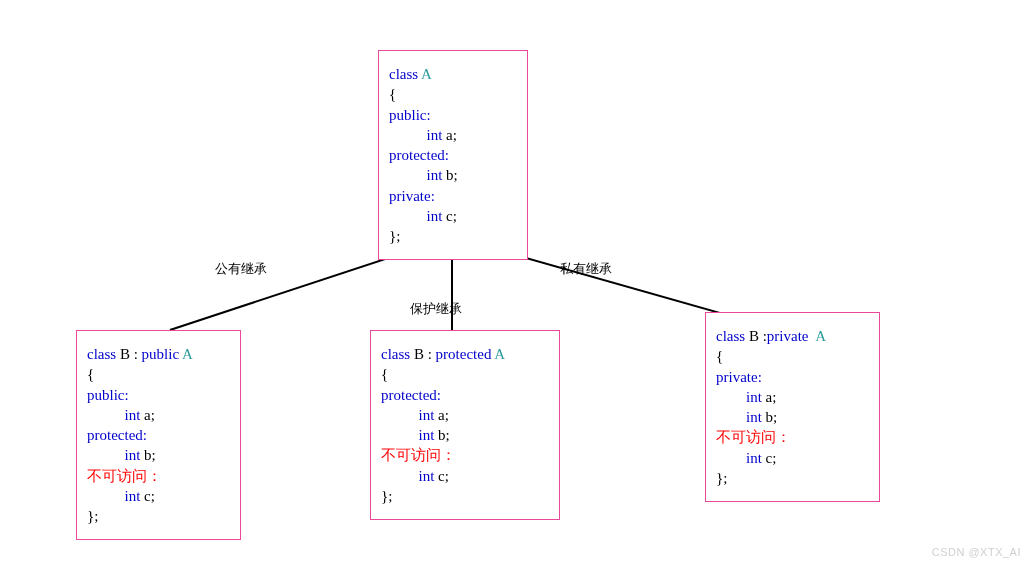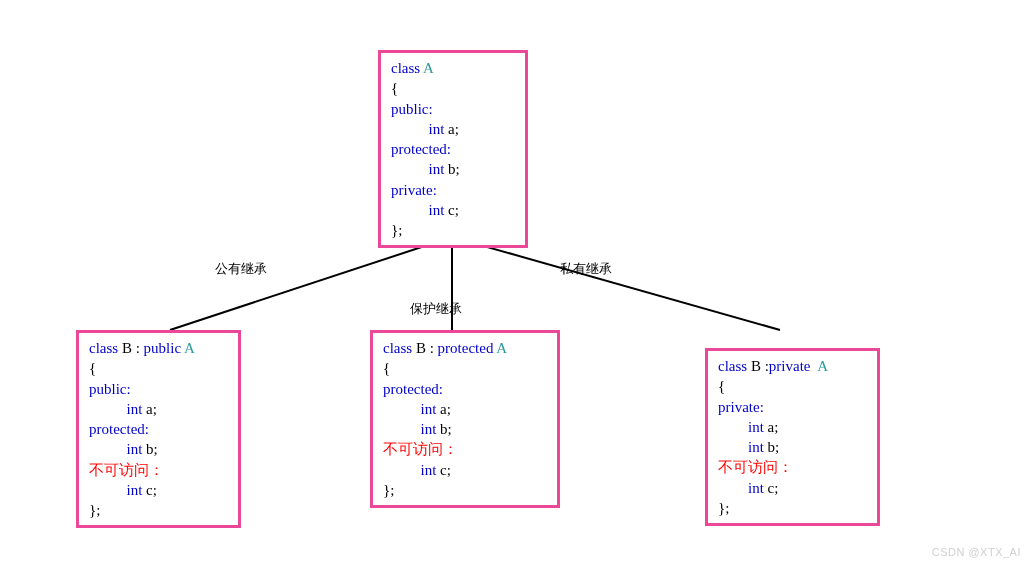--- a/index.html
+++ b/index.html
@@ -6,23 +6,23 @@
     body {
       width: 1033px;
       height: 566px;
       background: #ffffff;
       position: relative;
       font-family: "Times New Roman", serif;
       font-size: 15px;
     }
     .box {
       position: absolute;
-      border: 3px solid #ec4899;
+      border: 1px solid #ec4899;
       background: #fff;
-      padding: 5px 10px;
+      padding: 13px 10px;
       line-height: 1.35;
     }
     .line { white-space: pre; }
     .kw { color: #0000cc; }
     .clsA { color: #2a9a9a; }
     .red { color: #ff0000; }
     .blk { color: #000; }
     .label {
       position: absolute;
       font-family: "SimSun", sans-serif;
@@ -86,21 +86,21 @@
   <div class="line"><span class="kw">class </span><span class="blk">B</span><span class="blk"> : </span><span class="kw">protected </span><span class="clsA">A</span></div>
   <div class="line blk">{</div>
   <div class="line kw">protected:</div>
   <div class="line"><span class="kw">          int </span><span class="blk">a;</span></div>
   <div class="line"><span class="kw">          int </span><span class="blk">b;</span></div>
   <div class="line red">不可访问：</div>
   <div class="line"><span class="kw">          int </span><span class="blk">c;</span></div>
   <div class="line blk">};</div>
 </div>
 
-<div class="box" style="left:705px; top:348px; width:175px;">
+<div class="box" style="left:705px; top:312px; width:175px;">
   <div class="line"><span class="kw">class </span><span class="blk">B</span><span class="blk"> :</span><span class="kw">private  </span><span class="clsA">A</span></div>
   <div class="line blk">{</div>
   <div class="line kw">private:</div>
   <div class="line"><span class="kw">        int </span><span class="blk">a;</span></div>
   <div class="line"><span class="kw">        int </span><span class="blk">b;</span></div>
   <div class="line red">不可访问：</div>
   <div class="line"><span class="kw">        int </span><span class="blk">c;</span></div>
   <div class="line blk">};</div>
 </div>
 

